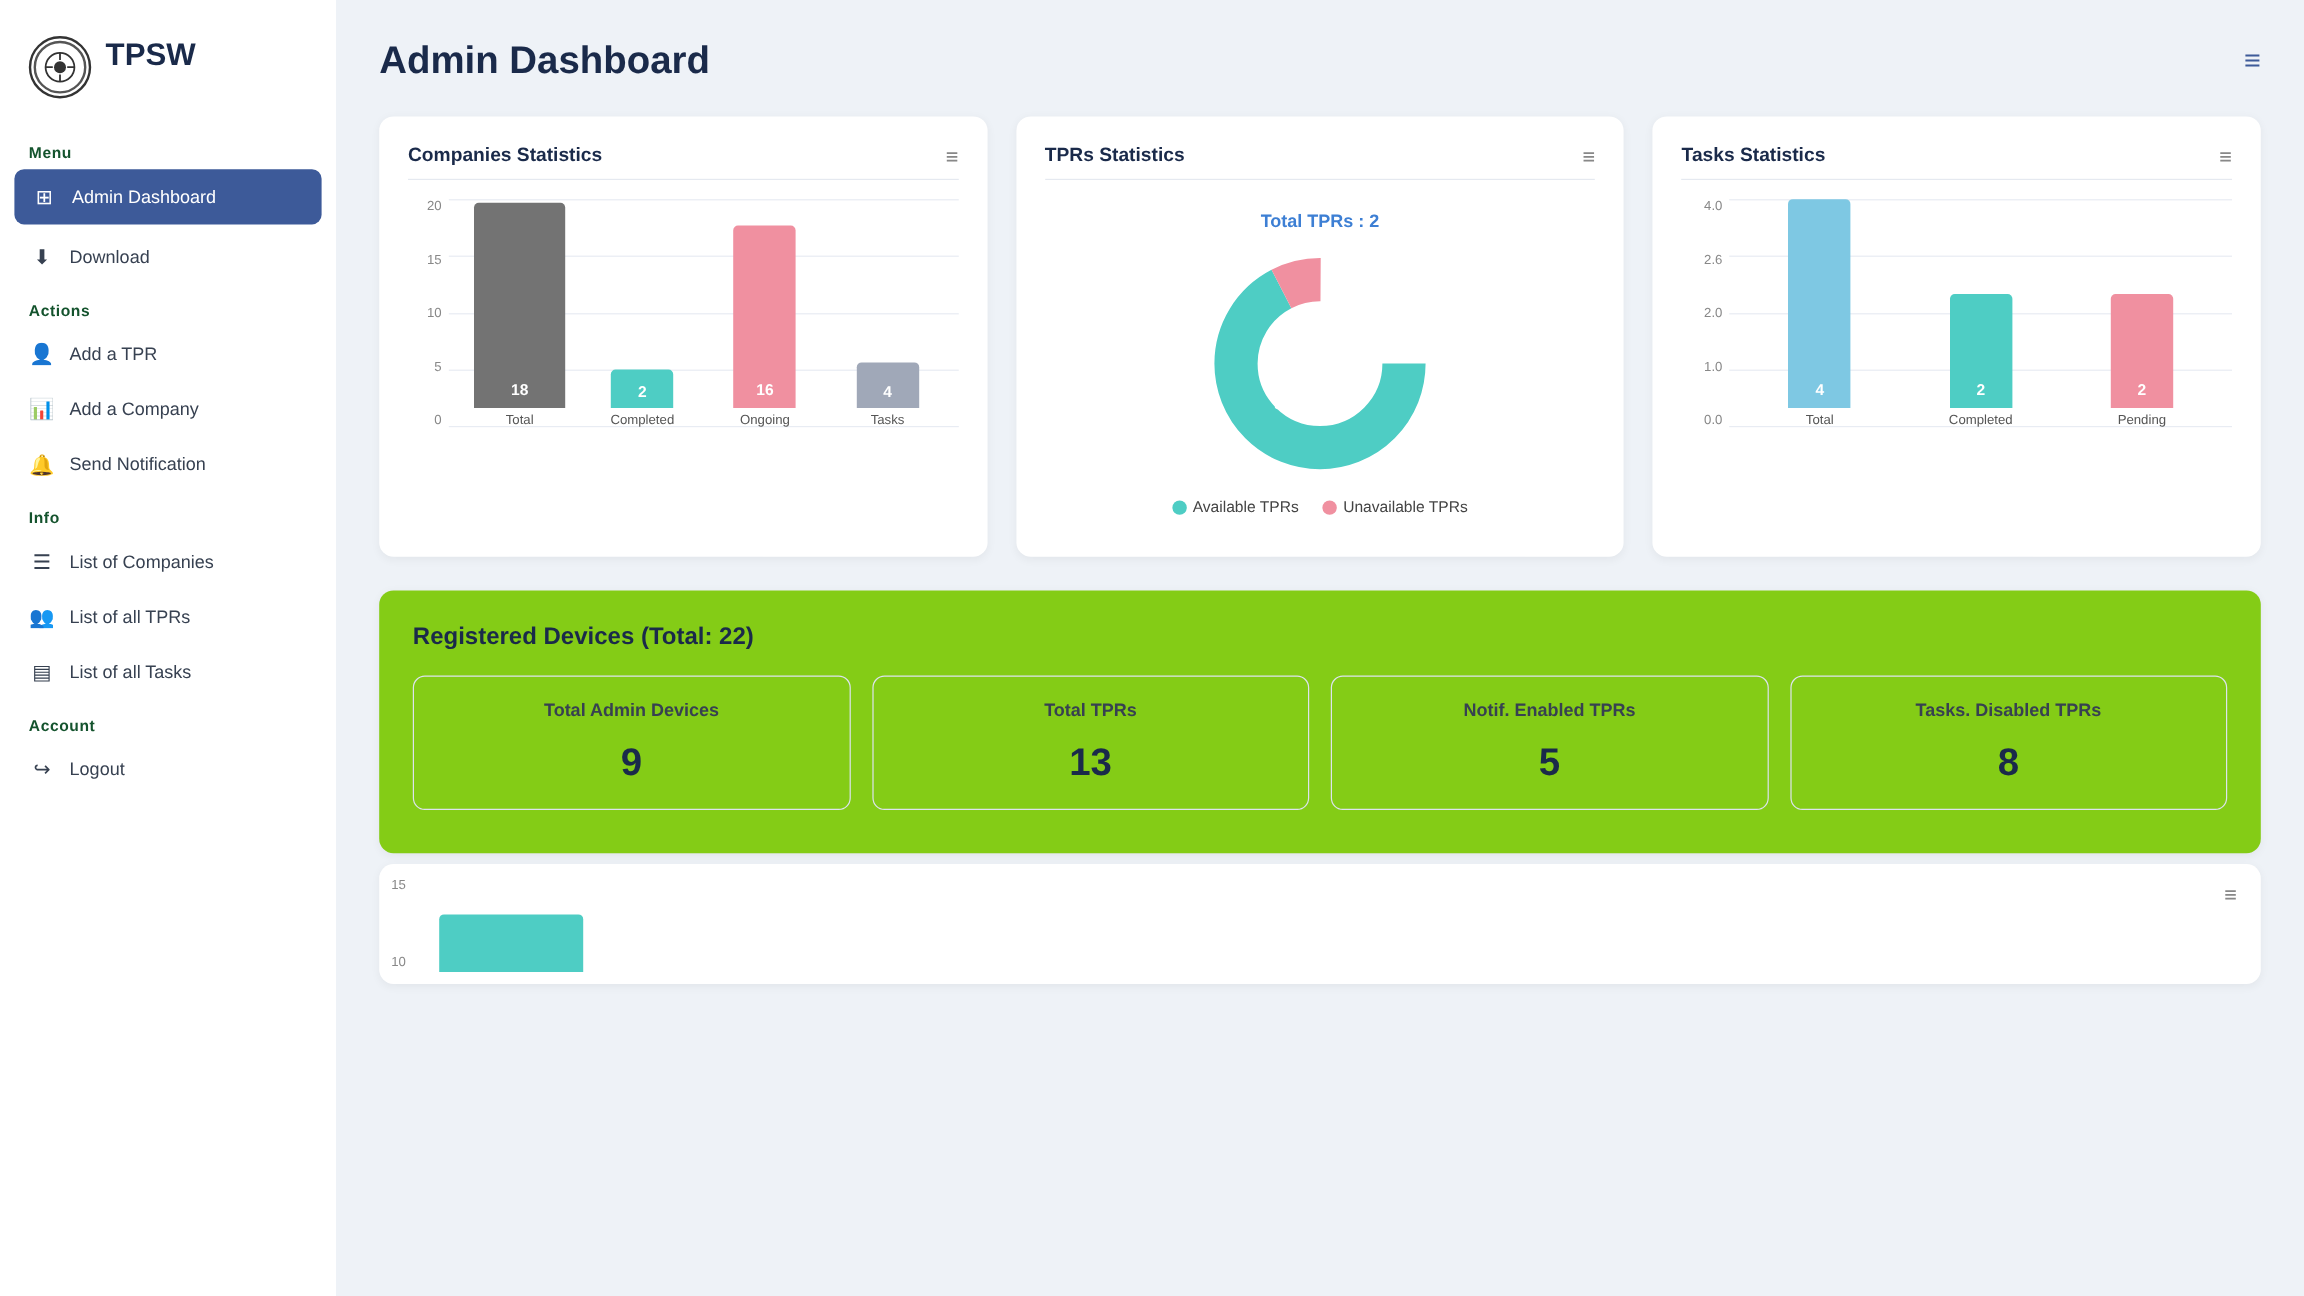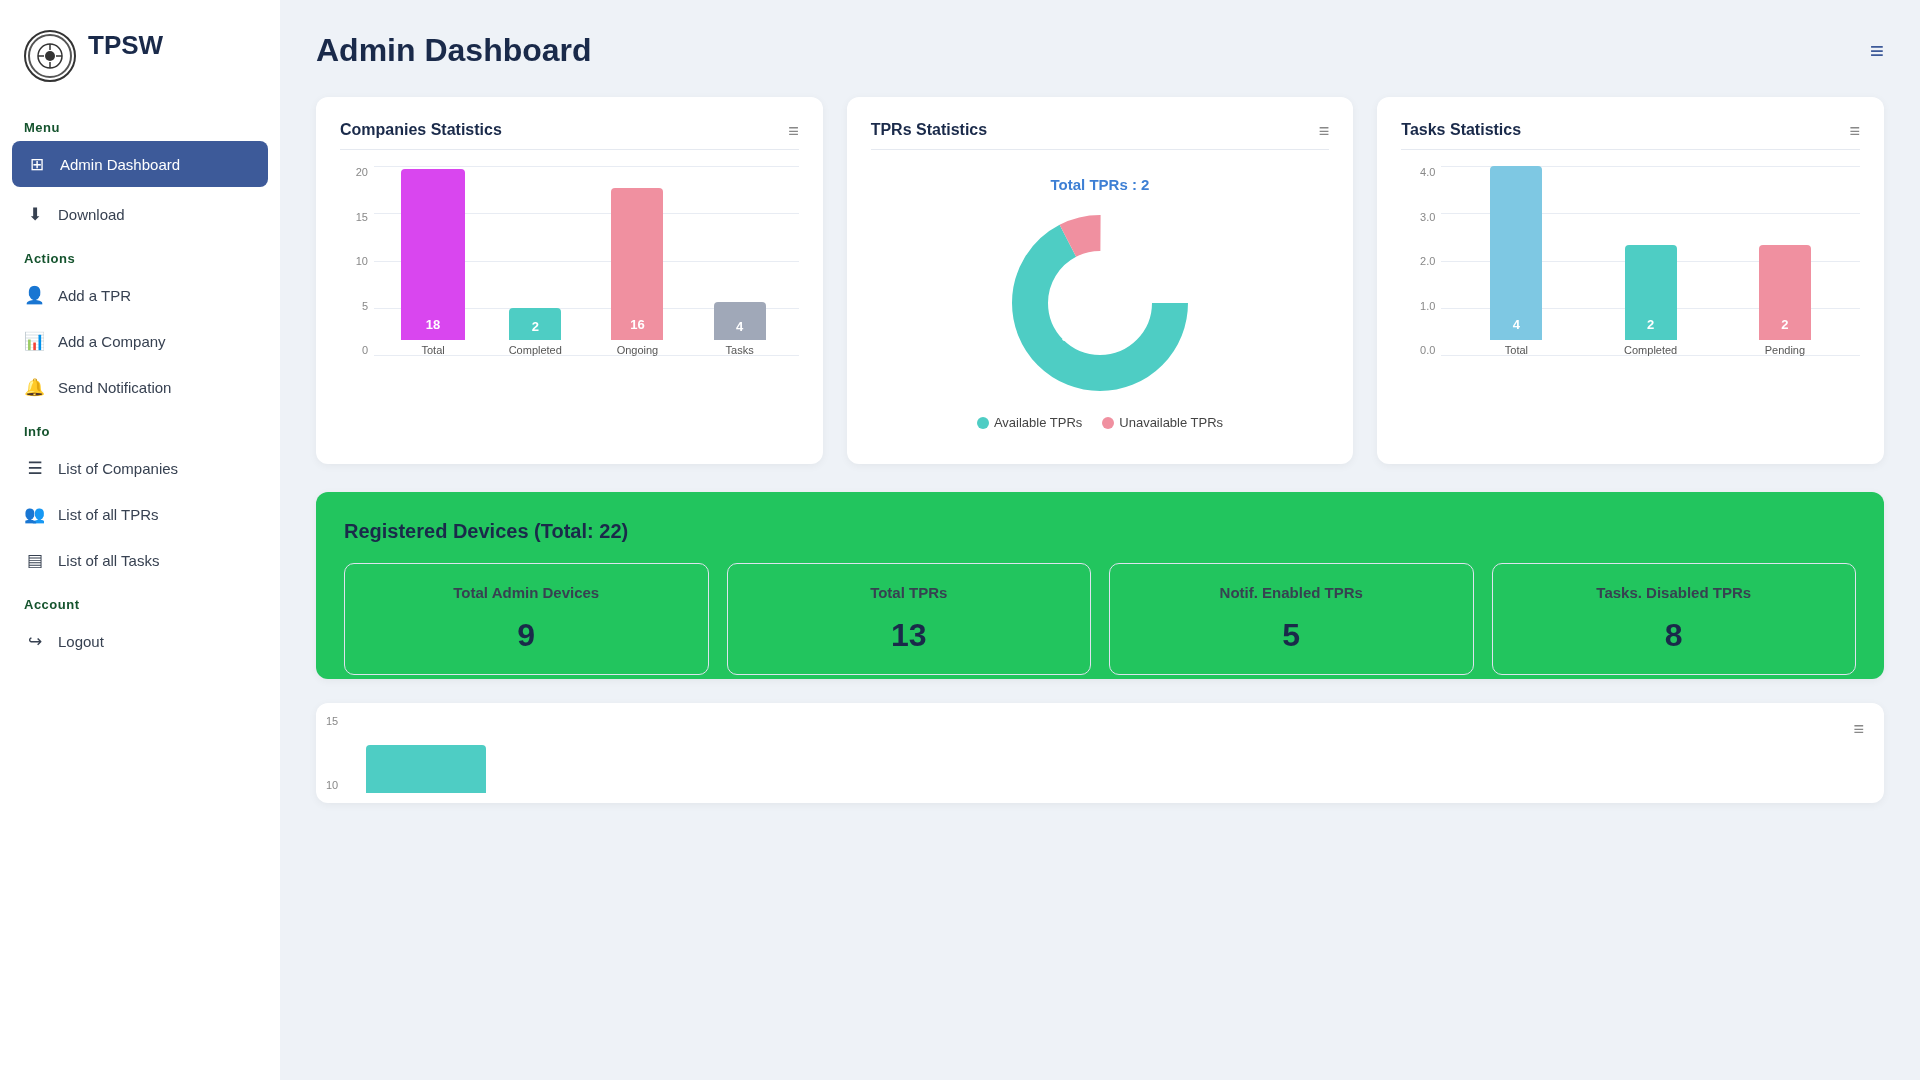--- a/index.html
+++ b/index.html
@@ -169,25 +169,25 @@
       display: inline-block;
       margin-right: 5px;
     }
     .legend-item {
       display: flex;
       align-items: center;
     }
 
     
     .devices-section {
-      background: #22c55e;
+      background: #84cc16;
       border-radius: 12px;
-      padding: 28px 28px 4px 28px;
+      padding: 28px 28px 36px 28px;
       box-shadow: 0 2px 8px rgba(0,0,0,0.05);
-      margin-bottom: 24px;
+      margin-bottom: 9px;
     }
     .devices-title {
       font-size: 20px;
       font-weight: 700;
       color: #1a2a4a;
       margin-bottom: 20px;
     }
     .devices-cards {
       display: grid;
       grid-template-columns: repeat(4, 1fr);
@@ -338,21 +338,21 @@
           <div style="position:absolute;top:0;left:0;right:0;bottom:0;display:flex;flex-direction:column-reverse;justify-content:space-between;">
             <div style="border-top:1px solid #e8ecf3;width:100%;"></div>
             <div style="border-top:1px solid #e8ecf3;width:100%;"></div>
             <div style="border-top:1px solid #e8ecf3;width:100%;"></div>
             <div style="border-top:1px solid #e8ecf3;width:100%;"></div>
             <div style="border-top:1px solid #e8ecf3;width:100%;"></div>
           </div>
 
           <div style="position:absolute;top:0;left:0;right:0;bottom:0;display:flex;align-items:flex-end;justify-content:space-around;padding:0 8px;">
             <div class="bar-col" style="flex:1;height:100%;display:flex;flex-direction:column;align-items:center;justify-content:flex-end;position:relative;">
-              <div style="width:64px;height:90%;background:#d946ef;border-radius:4px 4px 0 0;position:relative;display:flex;justify-content:center;">
+              <div style="width:76px;height:90%;background:#737373;border-radius:4px 4px 0 0;position:relative;display:flex;justify-content:center;">
                 <span style="position:absolute;bottom:8px;color:#fff;font-size:13px;font-weight:700;">18</span>
               </div>
               <span style="font-size:11px;color:#555;margin-top:4px;">Total</span>
             </div>
             <div class="bar-col" style="flex:1;height:100%;display:flex;flex-direction:column;align-items:center;justify-content:flex-end;position:relative;">
               <div style="width:52px;height:10%;background:#4ecdc4;border-radius:4px 4px 0 0;position:relative;display:flex;justify-content:center;min-height:32px;">
                 <span style="position:absolute;bottom:6px;color:#fff;font-size:13px;font-weight:700;">2</span>
               </div>
               <span style="font-size:11px;color:#555;margin-top:4px;">Completed</span>
             </div>
@@ -407,21 +407,21 @@
     <div class="stat-card">
       <div class="stat-card-title">
         <span>Tasks Statistics</span>
         <span class="chart-menu">≡</span>
       </div>
       <div style="position:relative; height:220px;">
         <div style="position:absolute;left:0;top:0;bottom:30px;display:flex;flex-direction:column-reverse;justify-content:space-between;font-size:11px;color:#888;width:34px;text-align:right;">
           <span>0.0</span>
           <span>1.0</span>
           <span>2.0</span>
-          <span>3.0</span>
+          <span>2.6</span>
           <span>4.0</span>
         </div>
         <div style="position:absolute;left:40px;right:0;top:0;bottom:30px;">
           <div style="position:absolute;top:0;left:0;right:0;bottom:0;display:flex;flex-direction:column-reverse;justify-content:space-between;">
             <div style="border-top:1px solid #e8ecf3;width:100%;"></div>
             <div style="border-top:1px solid #e8ecf3;width:100%;"></div>
             <div style="border-top:1px solid #e8ecf3;width:100%;"></div>
             <div style="border-top:1px solid #e8ecf3;width:100%;"></div>
             <div style="border-top:1px solid #e8ecf3;width:100%;"></div>
           </div>

